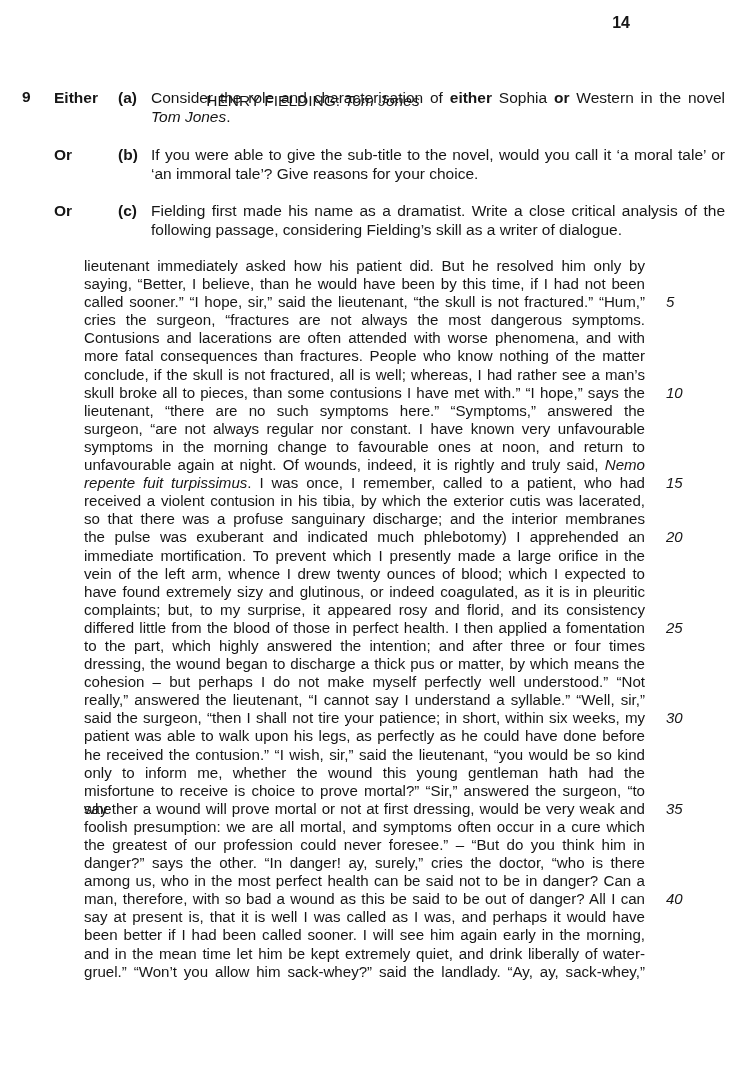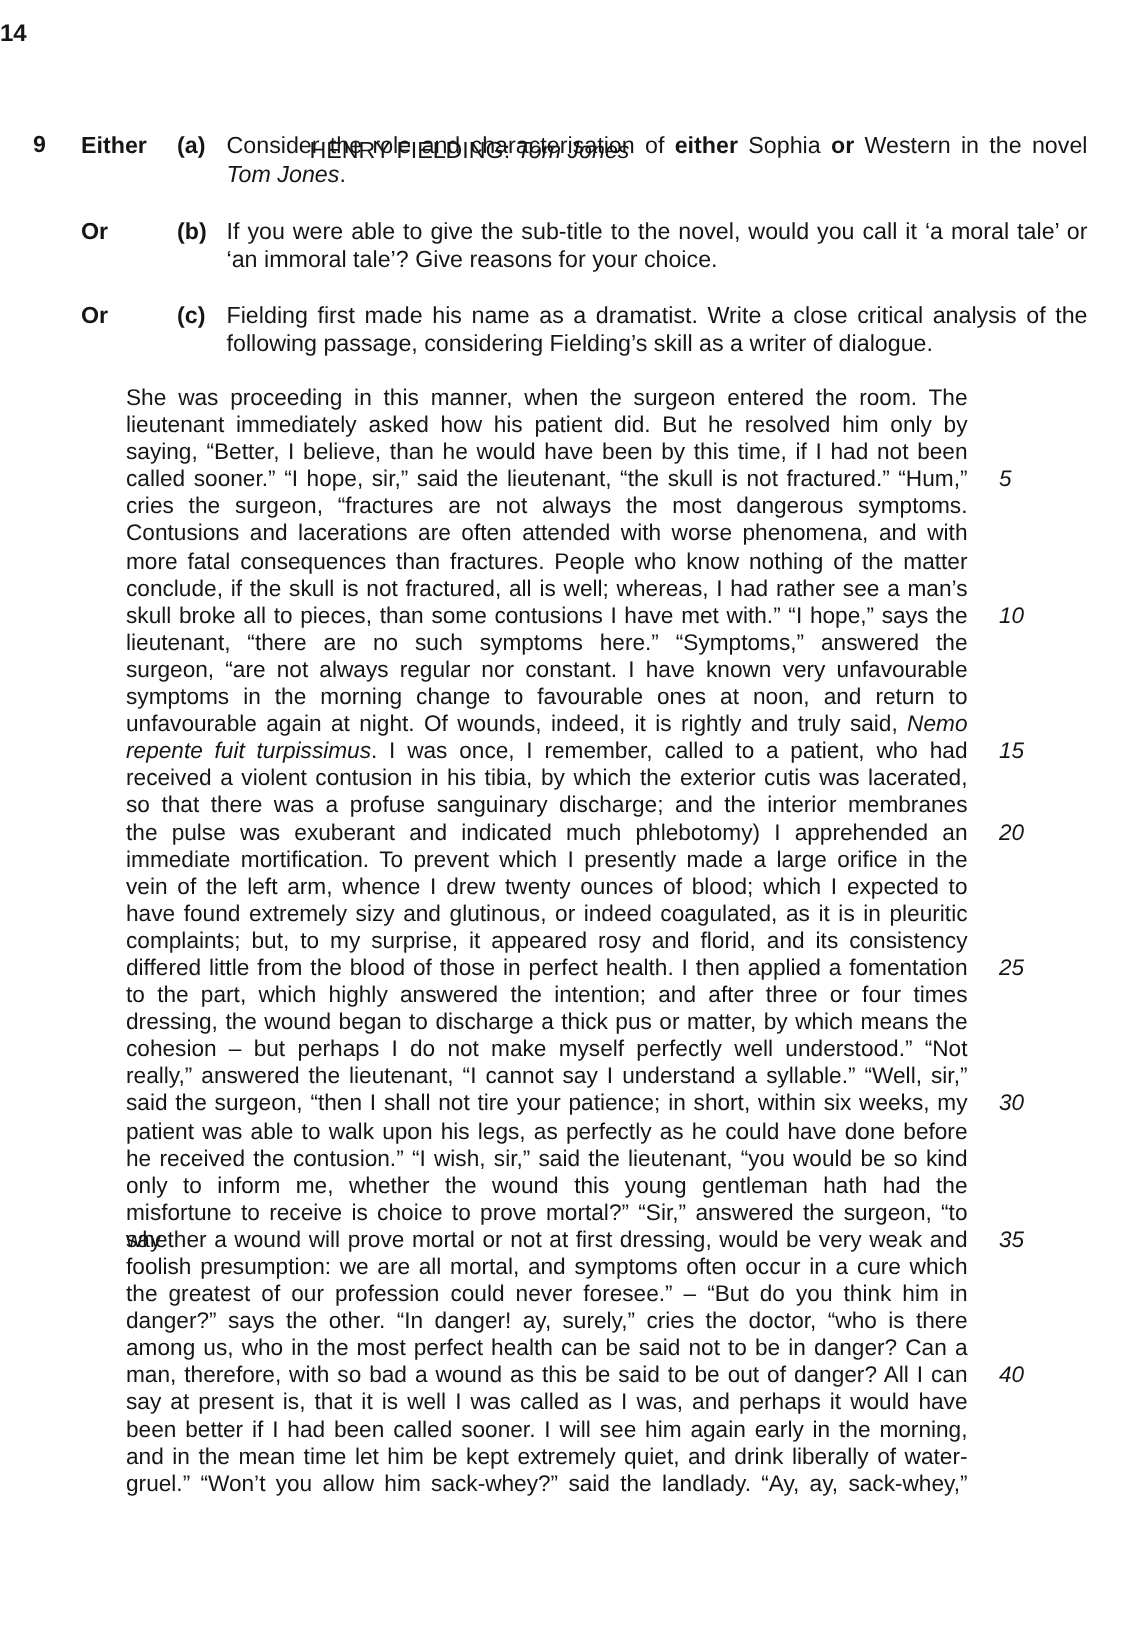--- a/index.html
+++ b/index.html
@@ -1,21 +1,21 @@
 <!DOCTYPE html>
 <html><head>
 <meta charset="utf-8">
 <style>
   html, body { margin: 0; padding: 0; background: #ffffff; }
   body {
     width: 750px; height: 1091px; position: relative; overflow: hidden;
     font-family: "Liberation Sans", sans-serif; color: #161616;
   }
   .page-number {
-    position: absolute; top: 14px; left: 0; width: 614px; text-align: left;
+    position: absolute; top: 14px; left: 16px; width: 614px; text-align: right;
     font-weight: bold; font-size: 16px;
   }
   .section-title {
     position: absolute; top: 52px; left: 0; width: 596px; text-align: center;
     font-size: 15.5px; padding-left: 30px; box-sizing: border-box; margin-top: 40px;
   }
   .section-title i { font-style: italic; }
   .qnum { position: absolute; left: 22px; top: 88px; font-weight: bold; font-size: 15.5px; }
   .qrow { position: absolute; left: 0; width: 750px; font-size: 15.5px; line-height: 19px; }
   .qrow .lead { position: absolute; left: 54px; font-weight: bold; }
@@ -59,23 +59,20 @@
   <span class="text">If you were able to give the sub-title to the novel, would you call it ‘a moral tale’ or ‘an immoral tale’? Give reasons for your choice.</span>
 </div>
 
 <div class="qrow" style="top:201px;">
   <span class="lead">Or</span>
   <span class="part">(c)</span>
   <span class="text">Fielding first made his name as a dramatist. Write a close critical analysis of the following passage, considering Fielding’s skill as a writer of dialogue.</span>
 </div>
 
 <div class="passage" id="passage">
-    <div class="pline">
-      <span class="ptxt"><span>She was proceeding in this manner, when the surgeon entered the room. The</span></span>
-    </div>
     <div class="pline">
       <span class="ptxt"><span>lieutenant immediately asked how his patient did. But he resolved him only by</span></span>
     </div>
     <div class="pline">
       <span class="ptxt"><span>saying, “Better, I believe, than he would have been by this time, if I had not been</span></span>
     </div>
     <div class="pline">
       <span class="ptxt"><span>called sooner.” “I hope, sir,” said the lieutenant, “the skull is not fractured.” “Hum,”</span></span>
       <span class="lno">5</span>
     </div>

